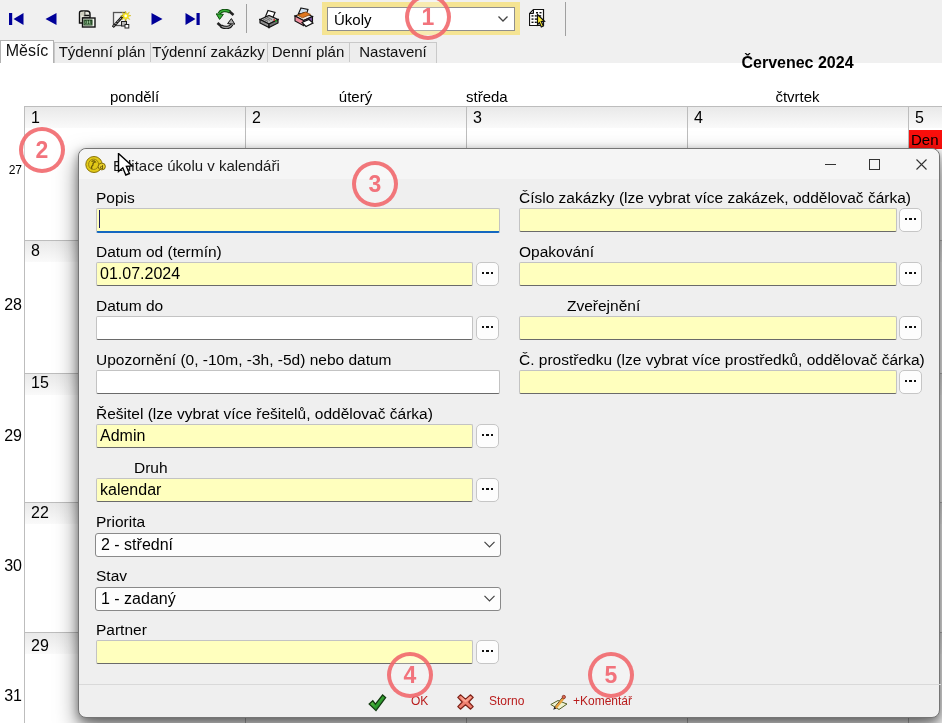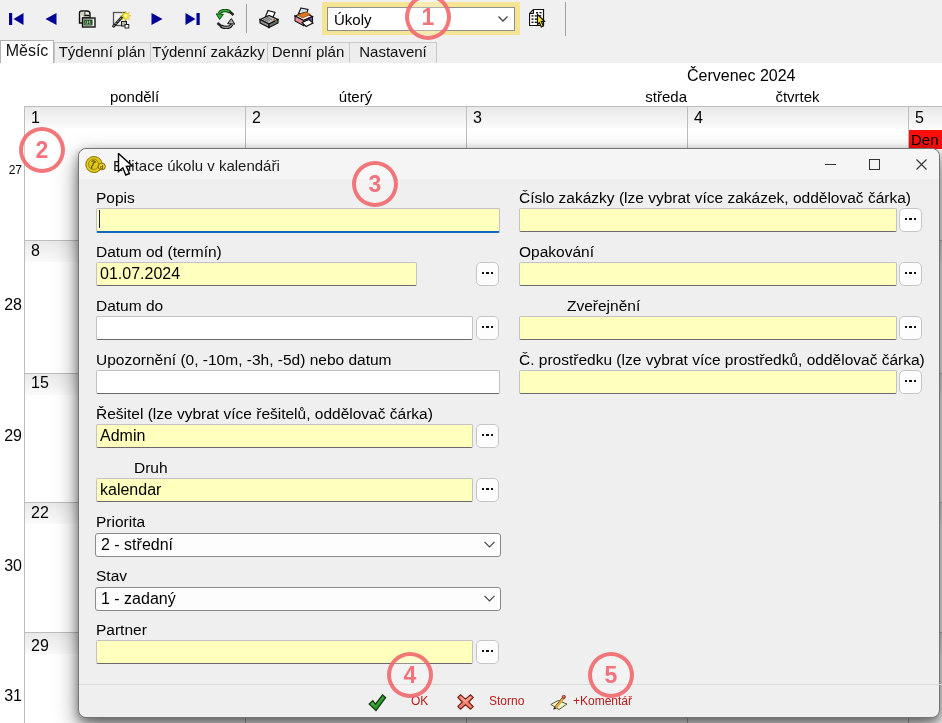--- a/index.html
+++ b/index.html
@@ -112,24 +112,24 @@
 <div class="abs" style="left:267px;top:43px;width:1px;height:19px;background:#c9c9c9;"></div>
 <div class="abs" style="left:349px;top:43px;width:1px;height:19px;background:#c9c9c9;"></div>
 <div class="abs" style="left:0px;top:40px;width:54px;height:23px;background:#ffffff;border:1px solid #b2b2b2;border-bottom:none;"></div>
 <div class="abs" style="left:0;top:42px;width:54px;text-align:center;font-size:16px;color:#111;white-space:nowrap;">Měsíc</div>
 <div class="abs" style="left:54px;top:43px;width:96px;text-align:center;font-size:15px;color:#111;white-space:nowrap;">Týdenní plán</div>
 <div class="abs" style="left:150px;top:43px;width:117px;text-align:center;font-size:15px;color:#111;white-space:nowrap;">Týdenní zakázky</div>
 <div class="abs" style="left:267px;top:43px;width:82px;text-align:center;font-size:15px;color:#111;white-space:nowrap;">Denní plán</div>
 <div class="abs" style="left:349px;top:43px;width:88px;text-align:center;font-size:15px;color:#111;white-space:nowrap;">Nastavení</div>
 
 <div class="abs" style="left:0;top:63px;width:942px;height:660px;background:#ffffff;"></div>
-<div class="abs" style="left:687px;top:67px;width:221px;text-align:left;font-size:16px;font-weight:normal;color:#000;">Červenec 2024</div>
+<div class="abs" style="left:687px;top:54px;width:221px;text-align:center;font-size:16px;font-weight:bold;color:#000;">Červenec 2024</div>
 <div class="abs" style="left:24px;top:88px;width:221px;text-align:center;font-size:15px;color:#000;">pondělí</div>
 <div class="abs" style="left:245px;top:88px;width:221px;text-align:center;font-size:15px;color:#000;">úterý</div>
-<div class="abs" style="left:466px;top:88px;width:221px;text-align:right;font-size:15px;color:#000;">středa</div>
+<div class="abs" style="left:466px;top:88px;width:221px;text-align:left;font-size:15px;color:#000;">středa</div>
 <div class="abs" style="left:687px;top:88px;width:221px;text-align:center;font-size:15px;color:#000;">čtvrtek</div>
 
 <div class="abs" style="left:25px;top:107px;width:917px;height:21px;background:linear-gradient(#e9e9e9,#fafafa);"></div>
 <div class="abs" style="left:25px;top:241px;width:917px;height:21px;background:linear-gradient(#e9e9e9,#fafafa);"></div>
 <div class="abs" style="left:25px;top:374px;width:917px;height:21px;background:linear-gradient(#e9e9e9,#fafafa);"></div>
 <div class="abs" style="left:25px;top:503px;width:917px;height:21px;background:linear-gradient(#e9e9e9,#fafafa);"></div>
 <div class="abs" style="left:25px;top:633px;width:917px;height:21px;background:linear-gradient(#e9e9e9,#fafafa);"></div>
 
 <div class="abs" style="left:24px;top:106px;width:918px;height:1px;background:#bdbdbd;"></div>
 <div class="abs" style="left:24px;top:240px;width:918px;height:1px;background:#bdbdbd;"></div>
@@ -182,21 +182,21 @@
   <div class="abs lbl" style="left:17px;top:94px;">Datum od (termín)</div>
   <div class="abs lbl" style="left:17px;top:148px;">Datum do</div>
   <div class="abs lbl" style="left:17px;top:202px;">Upozornění (0, -10m, -3h, -5d) nebo datum</div>
   <div class="abs lbl" style="left:17px;top:256px;">Řešitel (lze vybrat více řešitelů, oddělovač čárka)</div>
   <div class="abs lbl" style="left:17px;top:310px;margin-left:38px;">Druh</div>
   <div class="abs lbl" style="left:17px;top:364px;">Priorita</div>
   <div class="abs lbl" style="left:17px;top:418px;">Stav</div>
   <div class="abs lbl" style="left:17px;top:472px;">Partner</div>
 
   <div class="abs inp ylw focus" style="left:17px;top:59px;width:404px;"></div>
-  <div class="abs inp ylw" style="left:17px;top:113px;width:321px;">01.07.2024</div>
+  <div class="abs inp ylw" style="left:17px;top:113px;width:377px;">01.07.2024</div>
   <div class="abs inp wht" style="left:17px;top:167px;width:377px;"></div>
   <div class="abs inp wht" style="left:17px;top:221px;width:404px;"></div>
   <div class="abs inp ylw" style="left:17px;top:275px;width:377px;">Admin</div>
   <div class="abs inp ylw" style="left:17px;top:329px;width:377px;">kalendar</div>
   <div class="abs sel" style="left:16px;top:384px;width:406px;">2 - střední</div>
   <div class="abs sel" style="left:16px;top:438px;width:406px;">1 - zadaný</div>
   <div class="abs inp ylw" style="left:17px;top:491px;width:377px;"></div>
 
   <div class="abs" style="left:19.5px;top:61px;width:1.5px;height:18px;background:#1a1a5e;"></div>
 

